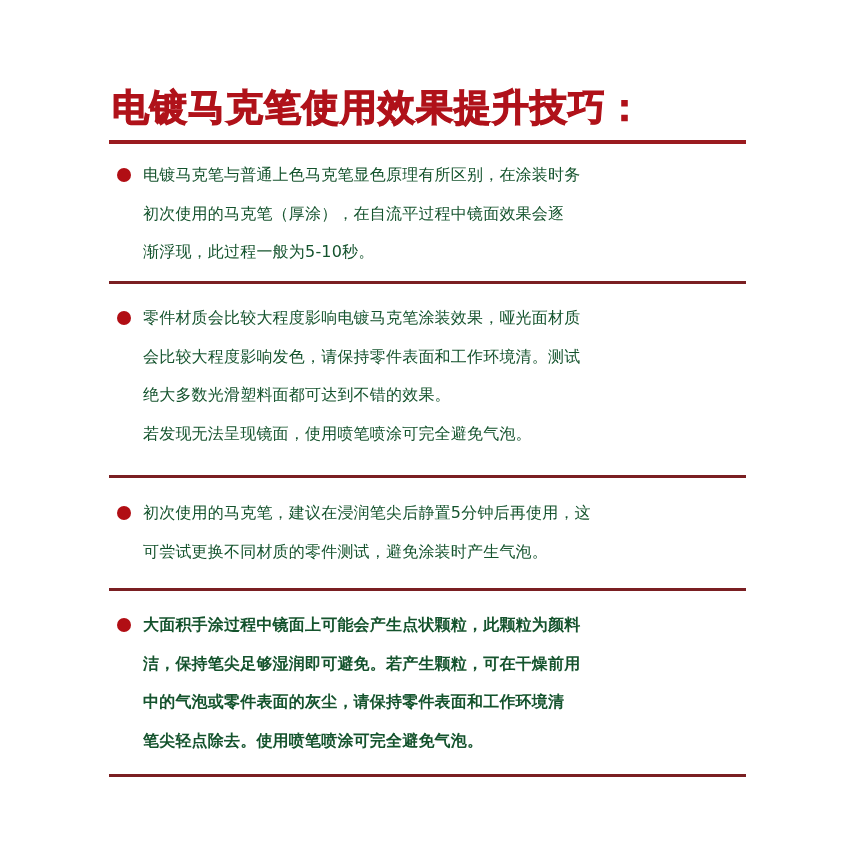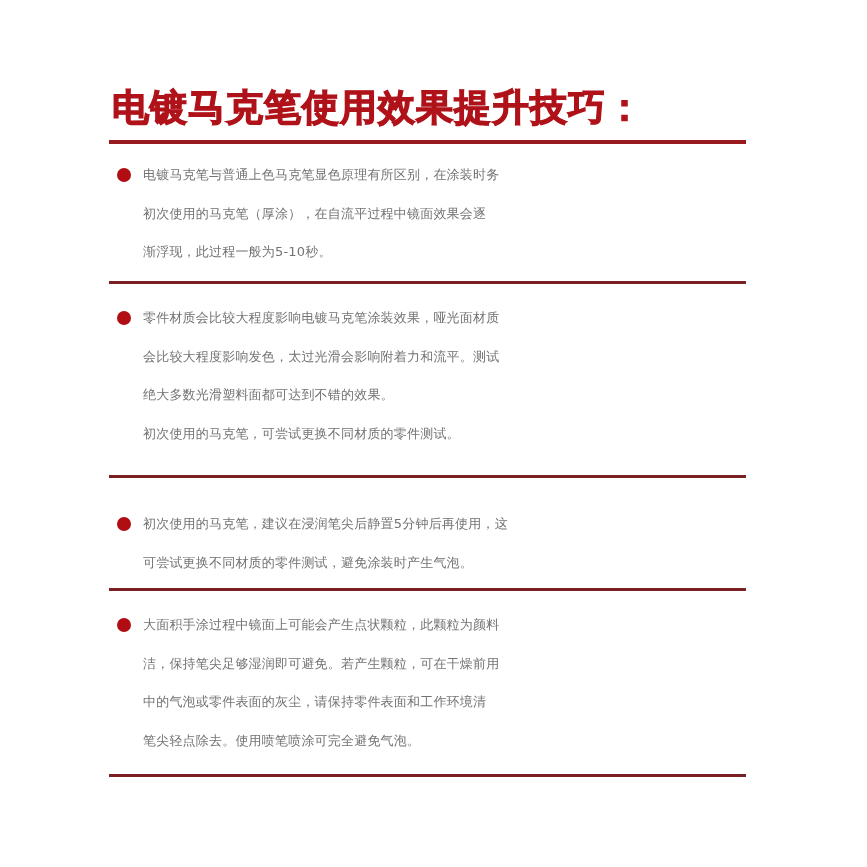--- a/index.html
+++ b/index.html
@@ -51,23 +51,23 @@
       left: 8px;
       width: 14px;
       height: 14px;
       border-radius: 50%;
       background: #b10e14;
     }
     .body-text {
       position: absolute;
       left: 34px;
       width: 603px;
-      font-size: 13px;
+      font-size: 16px;
       line-height: 38.5px;
-      color: #737373;
+      color: #14532d;
       letter-spacing: 0.2px;
     }
     .body-text .line {
       display: block;
       white-space: nowrap;
     }
     .separator {
       position: absolute;
       left: 109px;
       width: 637px;
@@ -90,39 +90,39 @@
       <span class="line">初次使用的马克笔（厚涂），在自流平过程中镜面效果会逐</span>
       <span class="line">渐浮现，此过程一般为5-10秒。</span>
     </div>
   </div>
   <div class="separator" style="top:269px;"></div>
 
   <div class="section" style="top:287px;height:160px;font-family:Liberation Serif, serif;">
     <span class="bullet" style="top:12px;"></span>
     <div class="body-text" style="top:0;">
       <span class="line">零件材质会比较大程度影响电镀马克笔涂装效果，哑光面材质</span>
-      <span class="line">会比较大程度影响发色，太过光滑会影响附着力和流平。测试</span>
+      <span class="line">会比较大程度影响发色，请保持零件表面和工作环境清。测试</span>
       <span class="line">绝大多数光滑塑料面都可达到不错的效果。</span>
-      <span class="line">初次使用的马克笔，可尝试更换不同材质的零件测试。</span>
+      <span class="line">若发现无法呈现镜面，使用喷笔喷涂可完全避免气泡。</span>
     </div>
   </div>
   <div class="separator" style="top:463px;"></div>
 
-  <div class="section" style="top:482px;height:80px;margin-top:11px;">
+  <div class="section" style="top:482px;height:80px;">
     <span class="bullet" style="top:12px;"></span>
     <div class="body-text" style="top:0;">
       <span class="line">初次使用的马克笔，建议在浸润笔尖后静置5分钟后再使用，这</span>
       <span class="line">可尝试更换不同材质的零件测试，避免涂装时产生气泡。</span>
     </div>
   </div>
   <div class="separator" style="top:576px;"></div>
 
   <div class="section" style="top:594px;height:160px;">
     <span class="bullet" style="top:12px;"></span>
-    <div class="body-text" style="top:0;">
+    <div class="body-text" style="top:0;font-weight:bold;">
       <span class="line">大面积手涂过程中镜面上可能会产生点状颗粒，此颗粒为颜料</span>
       <span class="line">洁，保持笔尖足够湿润即可避免。若产生颗粒，可在干燥前用</span>
       <span class="line">中的气泡或零件表面的灰尘，请保持零件表面和工作环境清</span>
       <span class="line">笔尖轻点除去。使用喷笔喷涂可完全避免气泡。</span>
     </div>
   </div>
   <div class="separator" style="top:762px;"></div>
 
 </div>
 

